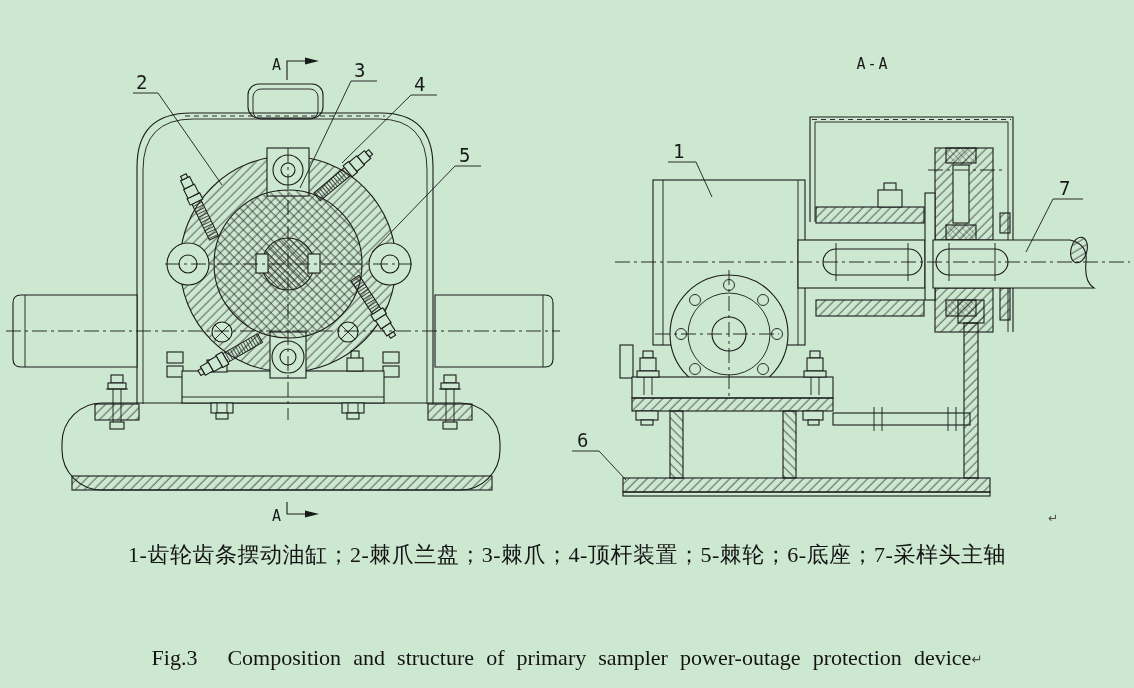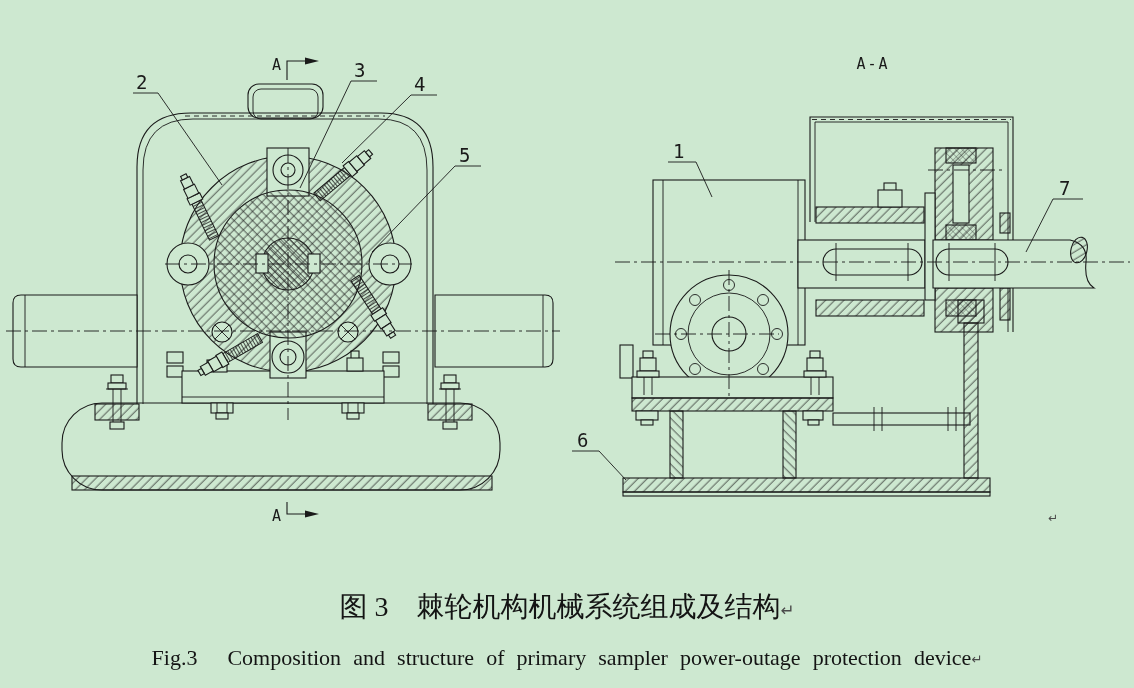--- a/index.html
+++ b/index.html
@@ -314,22 +314,20 @@
       <g>
         <text x="1059" y="195" class="lbl">7</text>
         <line x1="1053" y1="199" x2="1083" y2="199" class="st"></line>
         <line x1="1053" y1="199" x2="1026" y2="252" class="st"></line>
       </g>
 
       <text x="1048" y="522" class="ret">↵</text>
     </g>
   </svg>
 
-
-  <div id="caption-zh" class="cap">
-    <span>图 3</span><span class="gap-zh"></span><span>棘轮机构机械系统组成及结构</span><span class="retmark">↵</span>
-  </div>
+  <div id="legend-line" class="cap">1-齿轮齿条摆动油缸；2-棘爪兰盘；3-棘爪；4-顶杆装置；5-棘轮；6-底座；7-采样头主轴</div>
+
 
   <div id="caption-en" class="cap">
     <span>Fig.3</span><span class="gap-en"></span><span>Composition and structure of primary sampler power-outage protection device</span><span class="retmark">↵</span>
   </div>
 
 </div>
 
 </body></html>

